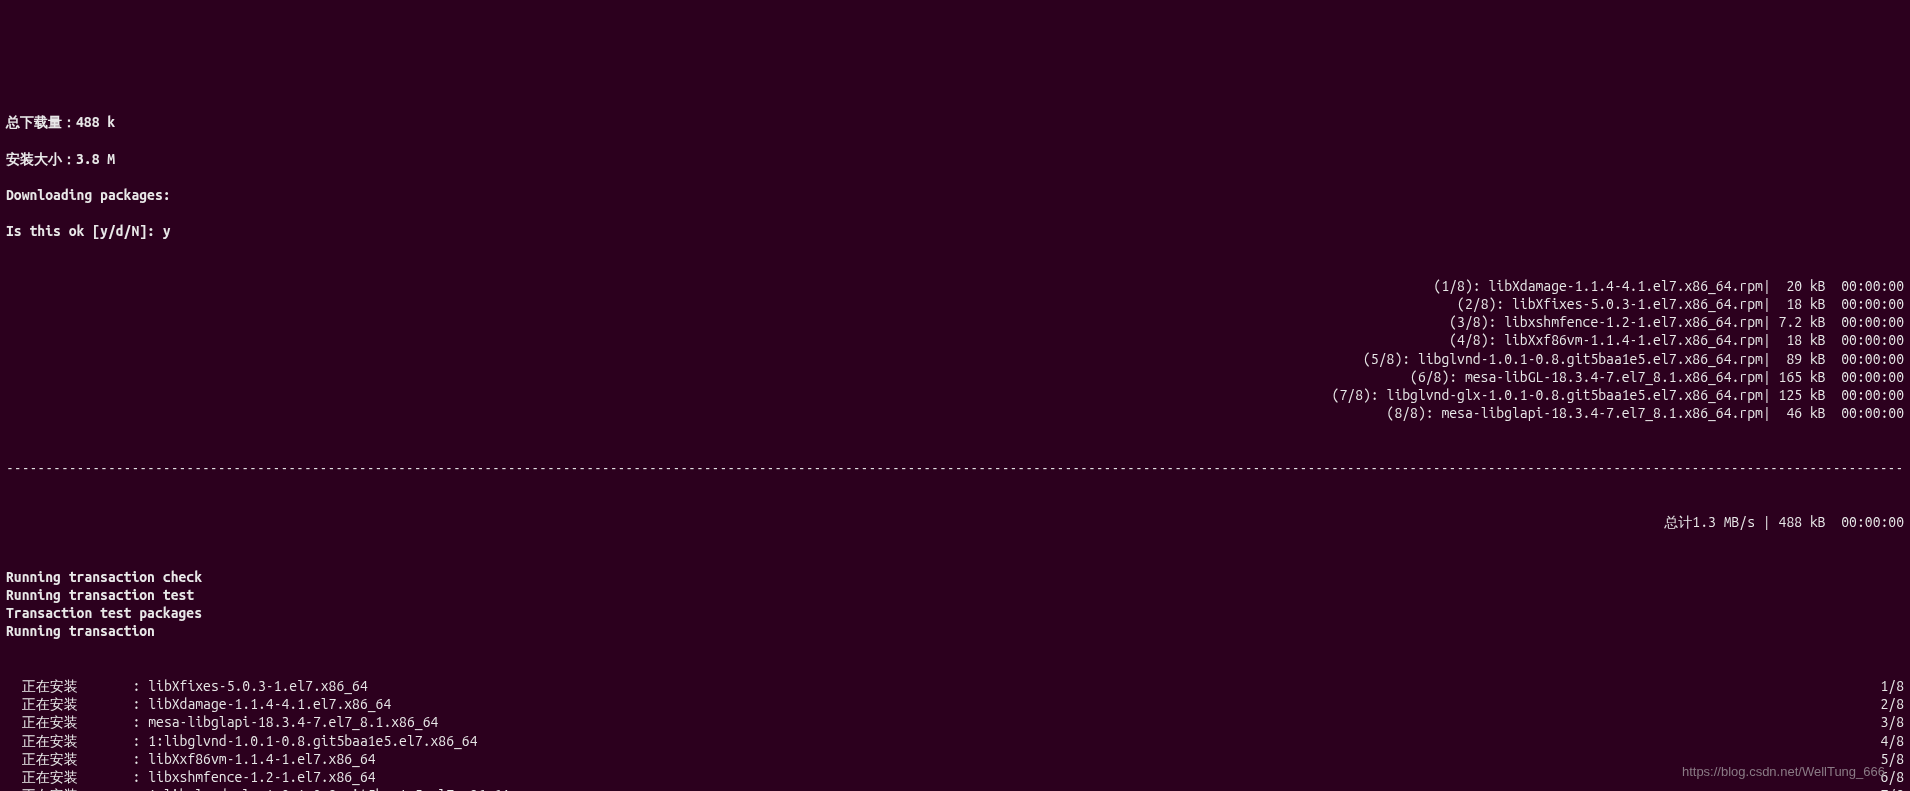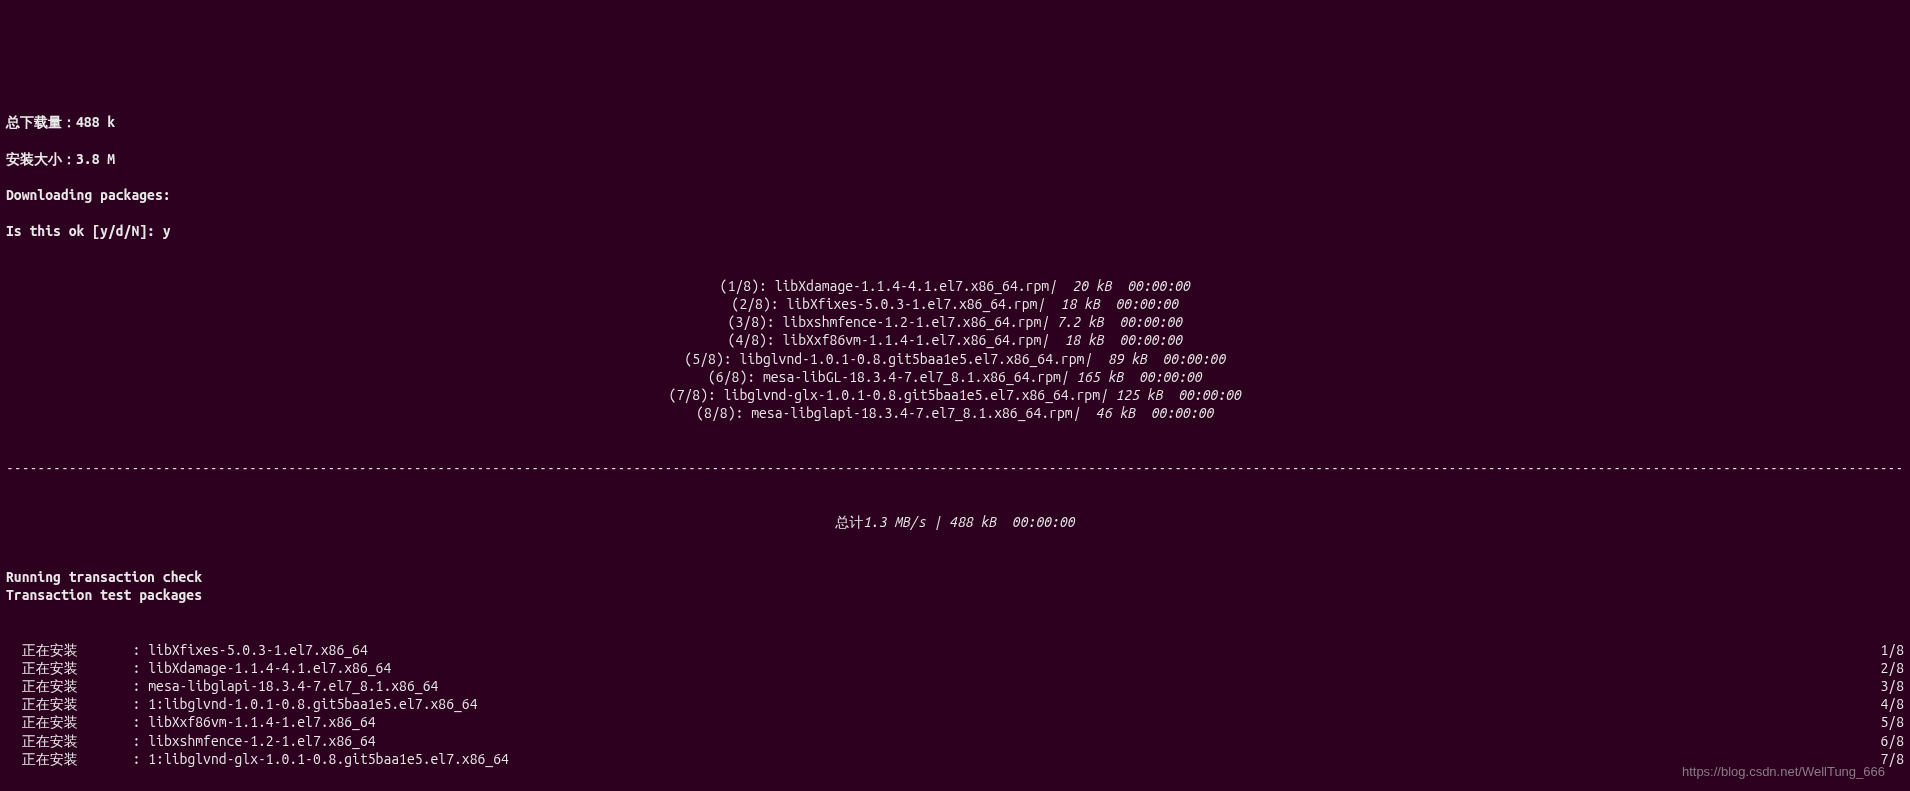--- a/index.html
+++ b/index.html
@@ -10,23 +10,23 @@
     font-size: 14px;
     line-height: 1.3;
     padding: 4px 6px;
     white-space: pre;
     overflow: hidden;
     width: 1910px;
     height: 791px;
     position: relative;
   }
   .term-line { display: block; font-weight: bold; }
-  .row { display: flex; justify-content: center; }
+  .row { display: flex; justify-content: flex-end; }
   .row .left { flex: 0 0 auto; }
-  .row .right { flex: 0 0 auto; text-align: right; white-space: pre; font-style: italic; }
+  .row .right { flex: 0 0 auto; text-align: right; white-space: pre; }
   .dash-line {
     overflow: hidden;
     color: #e8e8e8;
     letter-spacing: 0;
     white-space: nowrap;
   }
   .prog-row { display: flex; justify-content: space-between; gap: 25px; }
   .watermark {
     position: absolute;
     right: 25px;
@@ -51,21 +51,21 @@
 
 <div id="pkg-list"><div class="row"><span class="left">(1/8): libXdamage-1.1.4-4.1.el7.x86_64.rpm</span><span class="right">|  20 kB  00:00:00</span></div><div class="row"><span class="left">(2/8): libXfixes-5.0.3-1.el7.x86_64.rpm</span><span class="right">|  18 kB  00:00:00</span></div><div class="row"><span class="left">(3/8): libxshmfence-1.2-1.el7.x86_64.rpm</span><span class="right">| 7.2 kB  00:00:00</span></div><div class="row"><span class="left">(4/8): libXxf86vm-1.1.4-1.el7.x86_64.rpm</span><span class="right">|  18 kB  00:00:00</span></div><div class="row"><span class="left">(5/8): libglvnd-1.0.1-0.8.git5baa1e5.el7.x86_64.rpm</span><span class="right">|  89 kB  00:00:00</span></div><div class="row"><span class="left">(6/8): mesa-libGL-18.3.4-7.el7_8.1.x86_64.rpm</span><span class="right">| 165 kB  00:00:00</span></div><div class="row"><span class="left">(7/8): libglvnd-glx-1.0.1-0.8.git5baa1e5.el7.x86_64.rpm</span><span class="right">| 125 kB  00:00:00</span></div><div class="row"><span class="left">(8/8): mesa-libglapi-18.3.4-7.el7_8.1.x86_64.rpm</span><span class="right">|  46 kB  00:00:00</span></div></div>
 
 <div class="dash-line" id="dashline">----------------------------------------------------------------------------------------------------------------------------------------------------------------------------------------------------------------------------------------------------------</div>
 
 <div class="row">
   <span class="left">总计</span>
   <span class="right">1.3 MB/s | 488 kB  00:00:00</span>
 </div>
 
-<div id="trans-lines"><span class="term-line">Running transaction check</span><span class="term-line">Transaction test packages</span></div>
+<div id="trans-lines"><span class="term-line">Running transaction check</span><span class="term-line">Running transaction test</span><span class="term-line">Transaction test packages</span><span class="term-line">Running transaction</span></div>
 
 <div id="install-steps"><div class="prog-row"><span>  正在安装       : libXfixes-5.0.3-1.el7.x86_64</span><span>1/8</span></div><div class="prog-row"><span>  正在安装       : libXdamage-1.1.4-4.1.el7.x86_64</span><span>2/8</span></div><div class="prog-row"><span>  正在安装       : mesa-libglapi-18.3.4-7.el7_8.1.x86_64</span><span>3/8</span></div><div class="prog-row"><span>  正在安装       : 1:libglvnd-1.0.1-0.8.git5baa1e5.el7.x86_64</span><span>4/8</span></div><div class="prog-row"><span>  正在安装       : libXxf86vm-1.1.4-1.el7.x86_64</span><span>5/8</span></div><div class="prog-row"><span>  正在安装       : libxshmfence-1.2-1.el7.x86_64</span><span>6/8</span></div><div class="prog-row"><span>  正在安装       : 1:libglvnd-glx-1.0.1-0.8.git5baa1e5.el7.x86_64</span><span>7/8</span></div></div>
 
 
 
 
 
 
 
 

